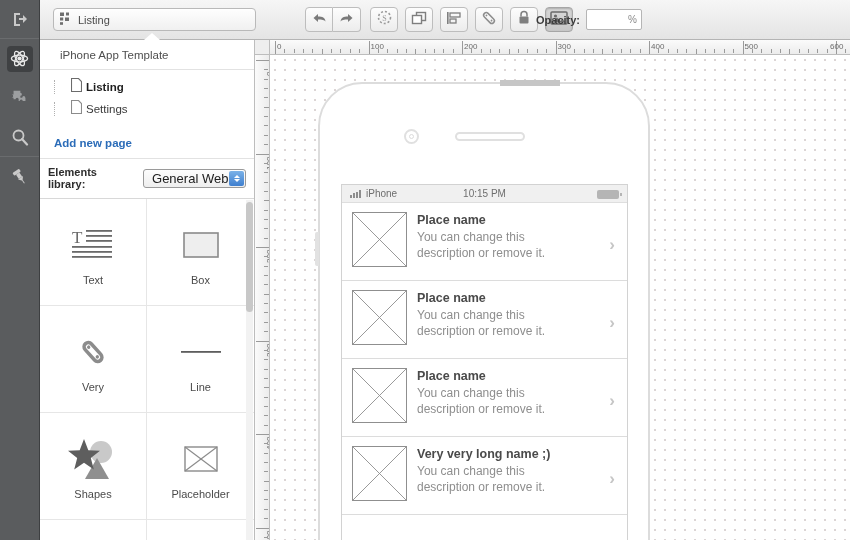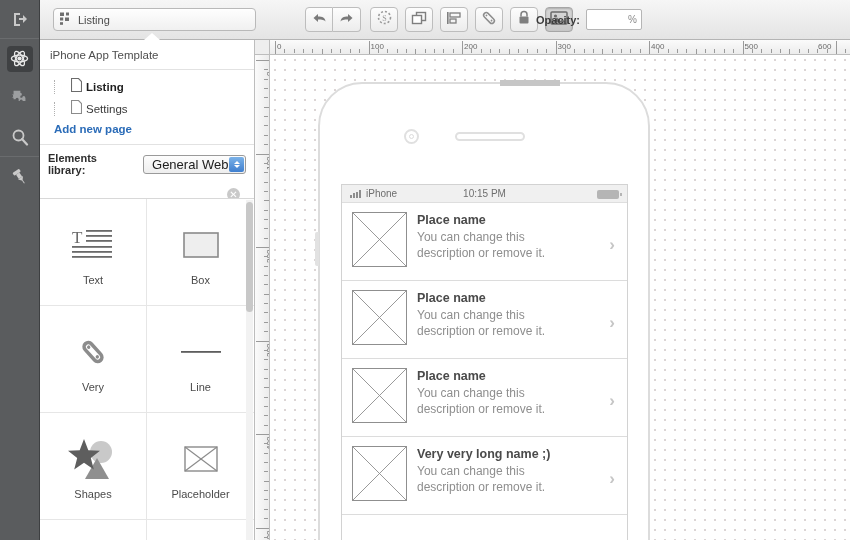--- a/index.html
+++ b/index.html
@@ -89,39 +89,39 @@
     z-index: 20;
   }
   .panel-arrow {
     position: absolute; left: 104px; top: -7px;
     width: 0; height: 0;
     border-left: 8px solid transparent;
     border-right: 8px solid transparent;
     border-bottom: 7px solid #ffffff;
   }
   .panel-title {
-    padding: 9px 10px 8px 10px;
+    padding: 9px 10px 8px 20px;
     font-size: 11.5px; color: #4e4e4e;
     border-bottom: 1px solid #e2e2e2;
   }
   .tree { padding: 6px 0 2px 0; border-bottom: 1px solid #e2e2e2; }
   .tree-row {
     display: flex; align-items: center;
     padding: 2px 0 2px 14px; cursor: pointer;
   }
   .tree-dots {
     width: 14px; height: 14px;
     border-left: 1px dotted #b0b0b0;
     margin-right: 3px;
   }
   .tree-label { font-size: 11.5px; color: #3a3a3a; margin-left: 4px; }
   .tree-label.bold { font-weight: bold; color: #1f1f1f; }
   .add-page {
     font-size: 11.5px; color: #2b6cb8; font-weight: bold;
-    padding: 3px 0 7px 14px; cursor: pointer;
+    padding: 3px 0 7px 14px; cursor: pointer; margin-top: 14px;
   }
   .lib-row {
     display: flex; align-items: center;
     padding: 7px 8px 6px 8px;
   }
   .lib-label { font-size: 11px; font-weight: bold; color: #2d2d2d; }
   .lib-select {
     margin-left: 6px; position: relative;
     width: 104px; height: 19px;
     background: linear-gradient(#fdfdfd, #eeeeee);
@@ -791,21 +791,21 @@
         <div class="tick" style="left: 496.85px; width: 1px; height: 4px; top: 9px;"></div>
         <div class="tick" style="left: 506.2px; width: 1px; height: 4px; top: 9px;"></div>
         <div class="tick" style="left: 515.55px; width: 1px; height: 4px; top: 9px;"></div>
         <div class="tick" style="left: 524.9px; width: 1px; height: 4px; top: 9px;"></div>
         <div class="tick" style="left: 534.25px; width: 1px; height: 6px; top: 9px;"></div>
         <div class="tick" style="left: 543.6px; width: 1px; height: 4px; top: 9px;"></div>
         <div class="tick" style="left: 552.95px; width: 1px; height: 4px; top: 9px;"></div>
         <div class="tick" style="left: 562.3px; width: 1px; height: 4px; top: 9px;"></div>
         <div class="tick" style="left: 571.65px; width: 1px; height: 4px; top: 9px;"></div>
         <div class="tick" style="left: 581px; width: 1px; height: 14px; top: 1px;"></div>
-        <div class="rnum" style="left: 563px; top: 2px;">600</div>
+        <div class="rnum" style="left: 575px; top: 2px;">600</div>
         <div class="tick" style="left: 590.35px; width: 1px; height: 4px; top: 9px;"></div>
       </div>
     <div class="ruler-v" id="rulerV">
         <div class="tick" style="top: 5px; height: 1px; width: 14px; left: 1px;"></div>
         <div class="rnum-v" style="left: 10px; top: 21px;">0</div>
         <div class="tick" style="top: 14.35px; height: 1px; width: 4px; left: 9px;"></div>
         <div class="tick" style="top: 23.7px; height: 1px; width: 4px; left: 9px;"></div>
         <div class="tick" style="top: 33.05px; height: 1px; width: 4px; left: 9px;"></div>
         <div class="tick" style="top: 42.4px; height: 1px; width: 4px; left: 9px;"></div>
         <div class="tick" style="top: 51.75px; height: 1px; width: 6px; left: 9px;"></div>

